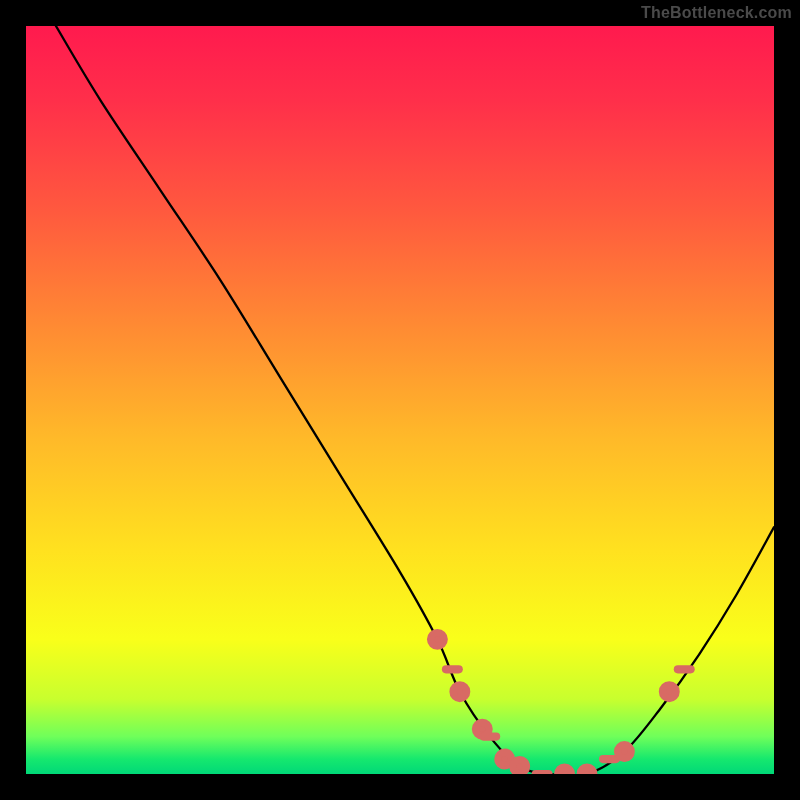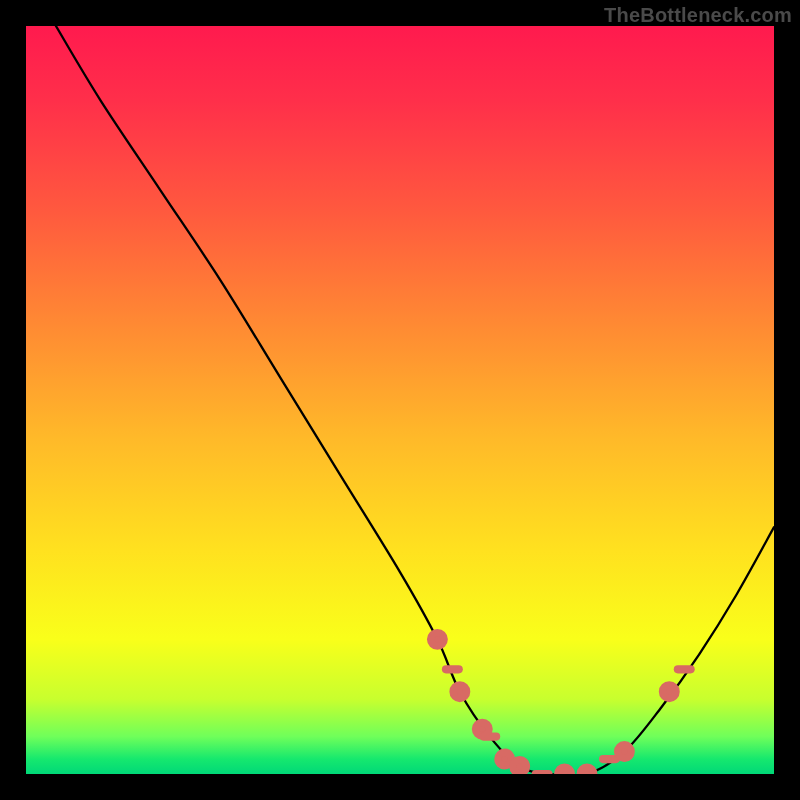--- a/index.html
+++ b/index.html
@@ -15,21 +15,21 @@
     position: relative;
     width: 800px;
     height: 800px;
     background: #000;
   }
   .watermark {
     position: absolute;
     top: 4px;
     right: 8px;
     color: #4a4a4a;
-    font-size: 20px;
+    font-size: 16px;
     font-weight: 600;
     letter-spacing: 0.2px;
     z-index: 20;
   }
   .plot-area {
     position: absolute;
     left: 26px;
     top: 26px;
     width: 748px;
     height: 748px;

